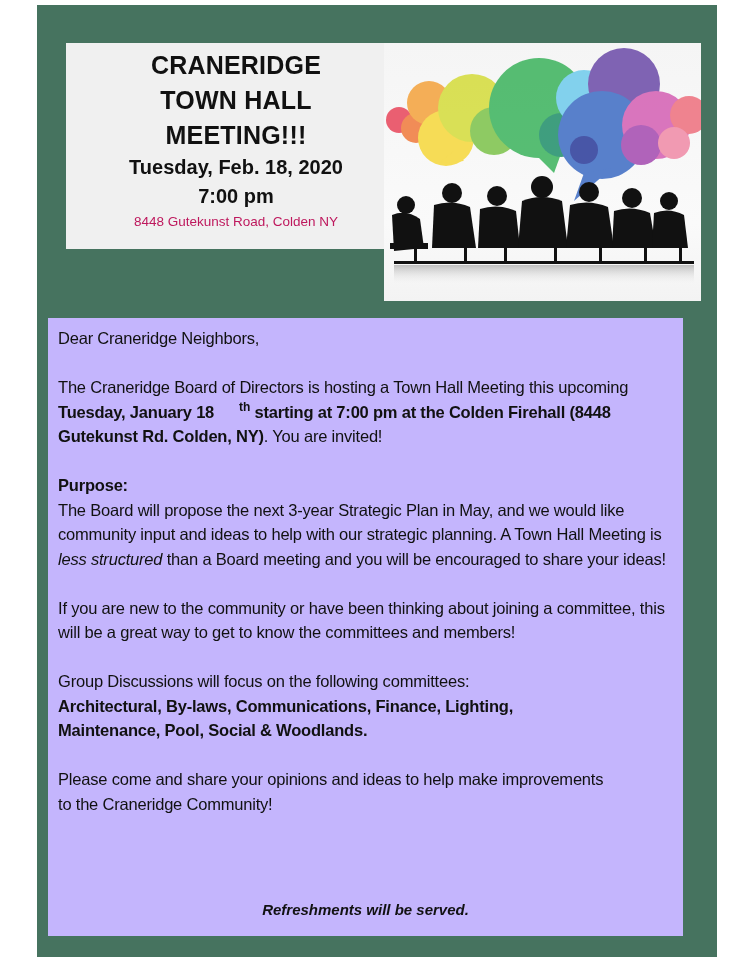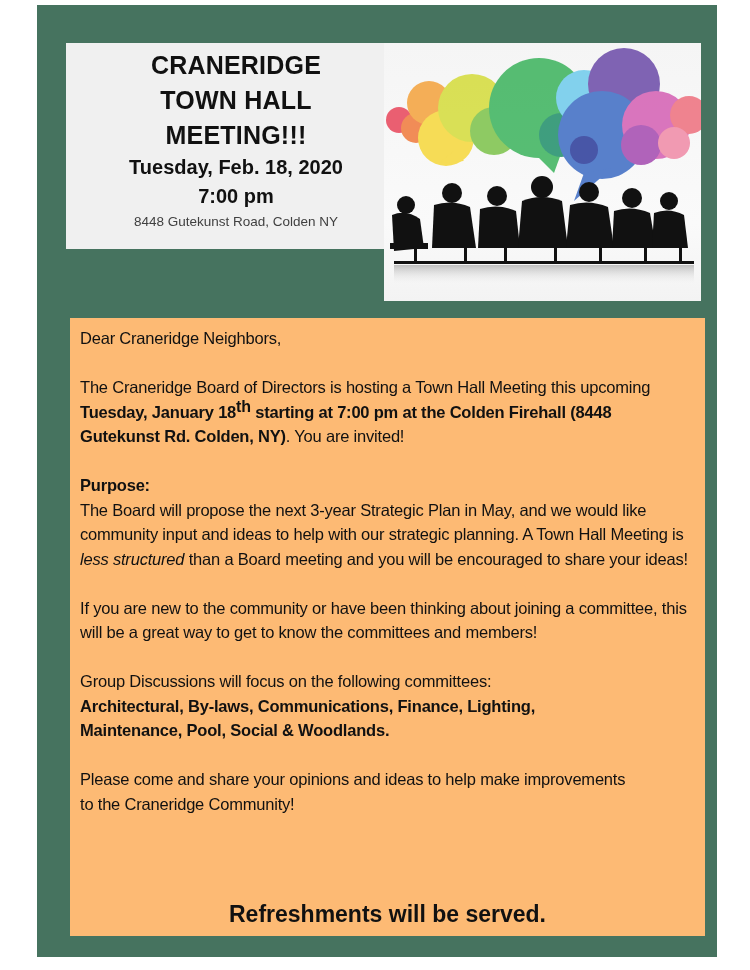--- a/index.html
+++ b/index.html
@@ -17,44 +17,44 @@
   }
   .header-text {
     position:absolute; left:0; top:0; width:340px; height:258px;
     text-align:center; font-weight:bold;
   }
   .title-line {
     font-size:25px; line-height:35px; letter-spacing:0.2px;
   }
   .title-line.first { margin-top:5px; }
   .sub-line { font-size:20px; line-height:29px; }
-  .addr-line { font-size:13.5px; line-height:22px; font-weight:normal; color:#404040; }
+  .addr-line { font-size:13.5px; line-height:22px; font-weight:normal; color:#be185d; }
 
   .header-art {
     position:absolute; left:318px; top:0; width:317px; height:258px;
     background:linear-gradient(#f5f5f5, #fafafa 70%, #f3f3f3);
     overflow:hidden;
   }
 
   .body-panel {
-    position:absolute; left:70px; top:318px; width:635px; height:618px;
-    background:#fdba74;
+    position:absolute; left:48px; top:318px; width:635px; height:618px;
+    background:#c4b5fd;
   }
   .body-inner {
     position:absolute; left:10px; top:8px; width:615px;
     font-size:16.5px; line-height:24.5px; color:#111;
     letter-spacing:-0.2px;
   }
   .para { margin:0 0 24.5px 0; }
   .bold { font-weight:bold; }
   .ital { font-style:italic; }
-  sup { font-size:16px; line-height:0; vertical-align:super; }
+  sup { font-size:12px; line-height:0; vertical-align:super;margin-left:25px; }
   .refresh {
     position:absolute; left:0; width:635px; top:583px; text-align:center;
-    font-weight:bold; font-size:23px;
+    font-weight:bold; font-style:italic; font-size:15px;
   }
 </style>
 </head>
 <body>
 
 <div class="frame"></div>
 
 <div class="header-panel">
   <div class="header-text">
     <div class="title-line first">CRANERIDGE</div>

